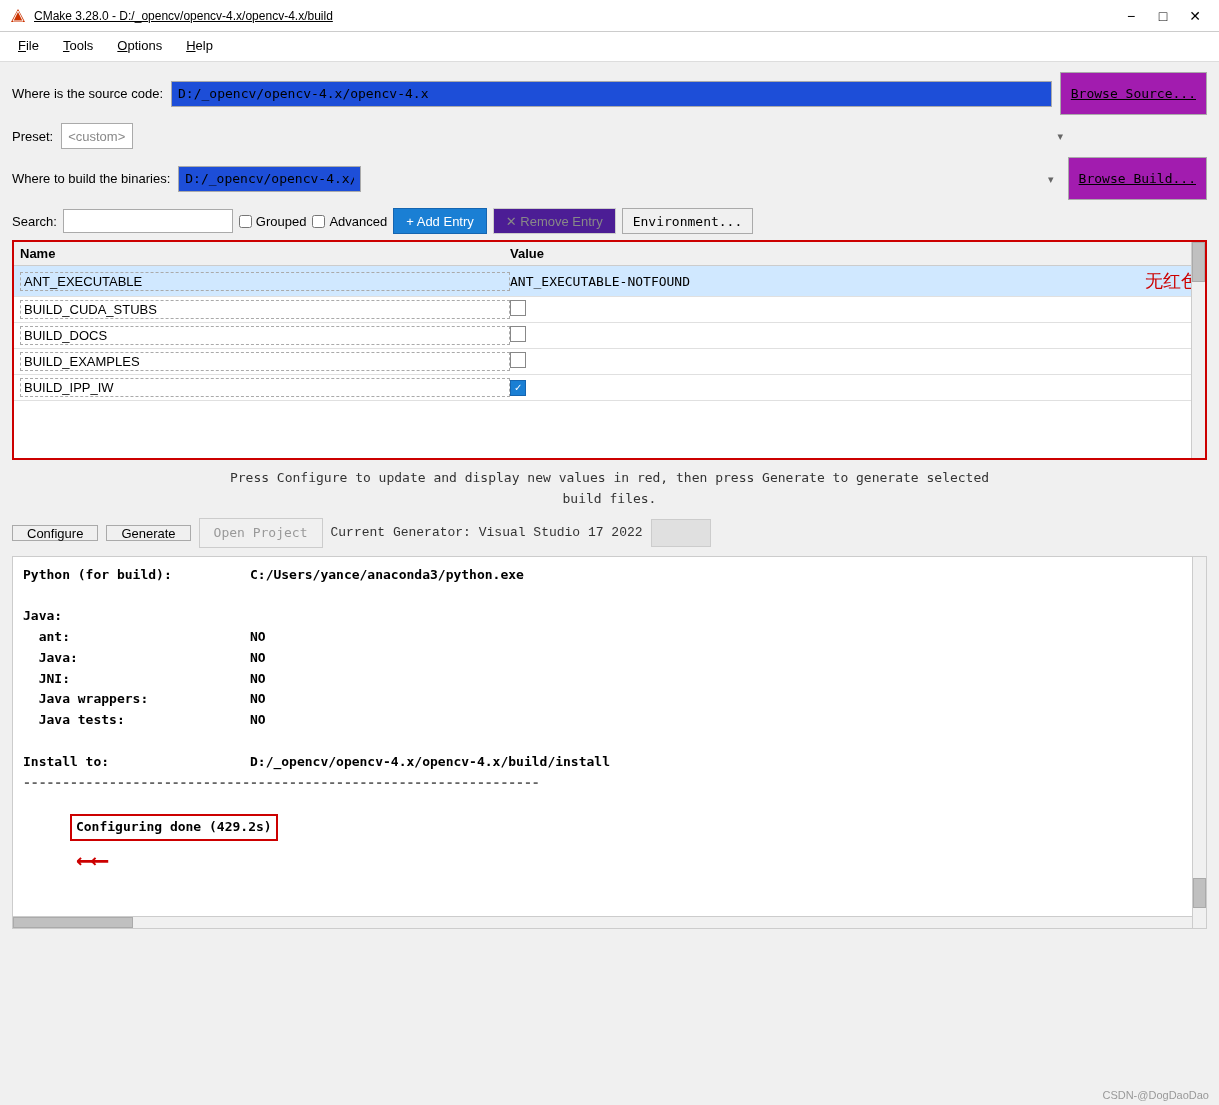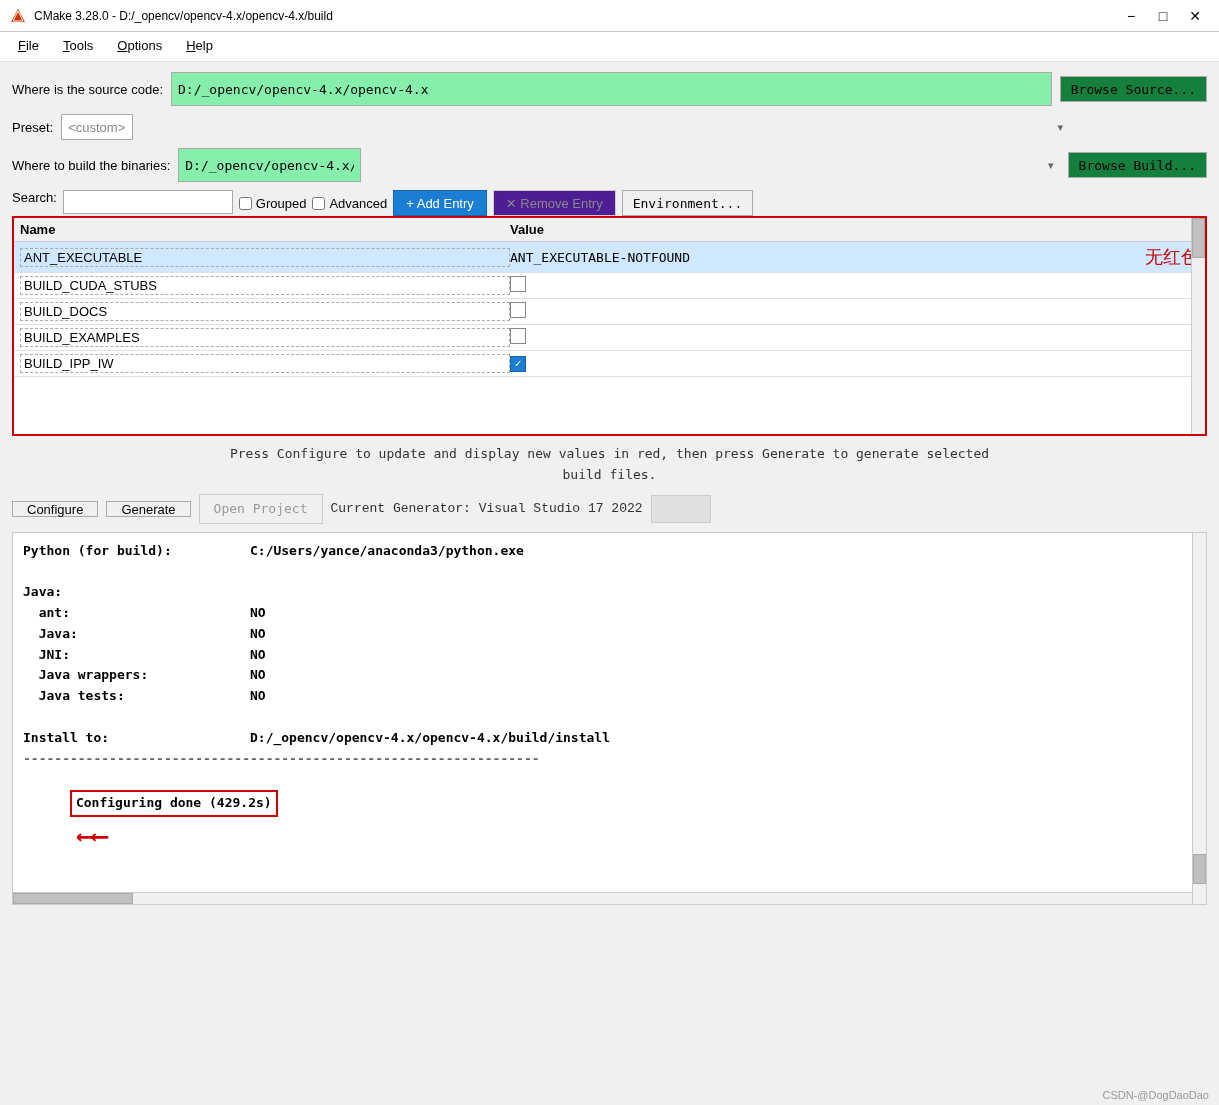--- a/index.html
+++ b/index.html
@@ -20,20 +20,21 @@
       display: flex;
       align-items: center;
       padding: 0 10px;
       gap: 8px;
       user-select: none;
     }
     .title-bar-title {
       font-size: 12px;
       color: #000;
       flex: 1;
+      text-decoration: underline;
     }
     .title-bar-controls {
       display: flex;
       gap: 4px;
     }
     .title-bar-btn {
       width: 28px;
       height: 22px;
       background: none;
       border: none;
@@ -78,50 +79,52 @@
     }
     .form-label {
       font-size: 13px;
       color: #000;
       white-space: nowrap;
     }
     .form-input {
       flex: 1;
       height: 26px;
       border: 1px solid #aaa;
-      background: #86efac;
-      padding: 16px 6px;
+      background: #1d4ed8;
+      padding: 4px 6px;
       font-size: 13px;
       font-family: monospace;
     }
     .form-select {
       flex: 1;
       height: 26px;
       border: 1px solid #aaa;
       background: #fff;
       padding: 0 6px;
       font-size: 13px;
       color: #888;
       appearance: none;
     }
     .form-browse-btn {
-      height: 26px;
+      height: 43px;
       padding: 0 10px;
       border: 1px solid #aaa;
-      background: #15803d;
+      background: #a21caf;
       cursor: pointer;
       font-size: 13px;
       font-family: monospace;
       white-space: nowrap;
+      text-decoration: underline;
     }
 
     
     .toolbar-row {
       display: flex;
-      margin-bottom: 0;
+      align-items: center;
+      margin-bottom: 6px;
       gap: 6px;
     }
     .search-label {
       font-size: 13px;
     }
     .search-input {
       width: 170px;
       height: 24px;
       border: 1px solid #aaa;
       background: #fff;

